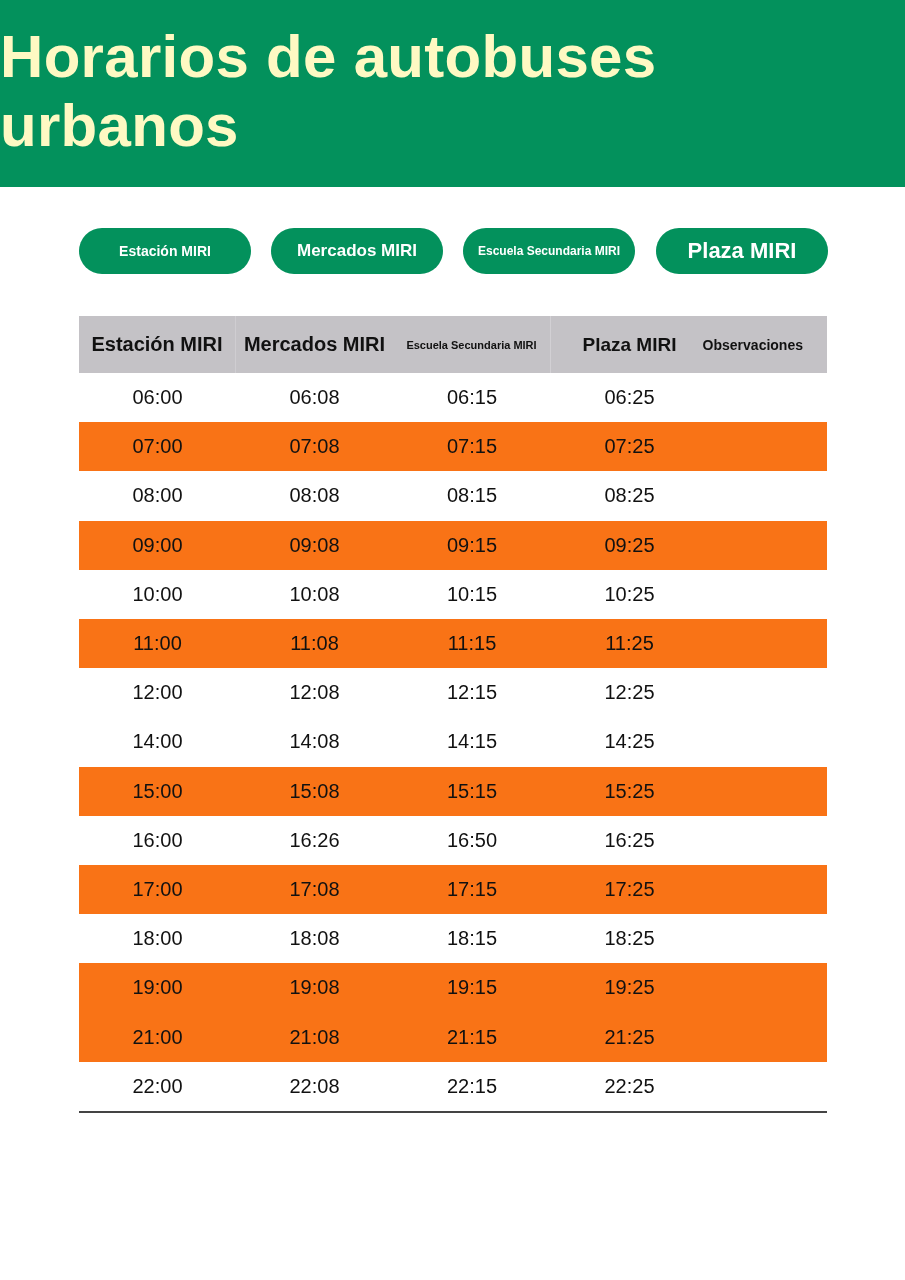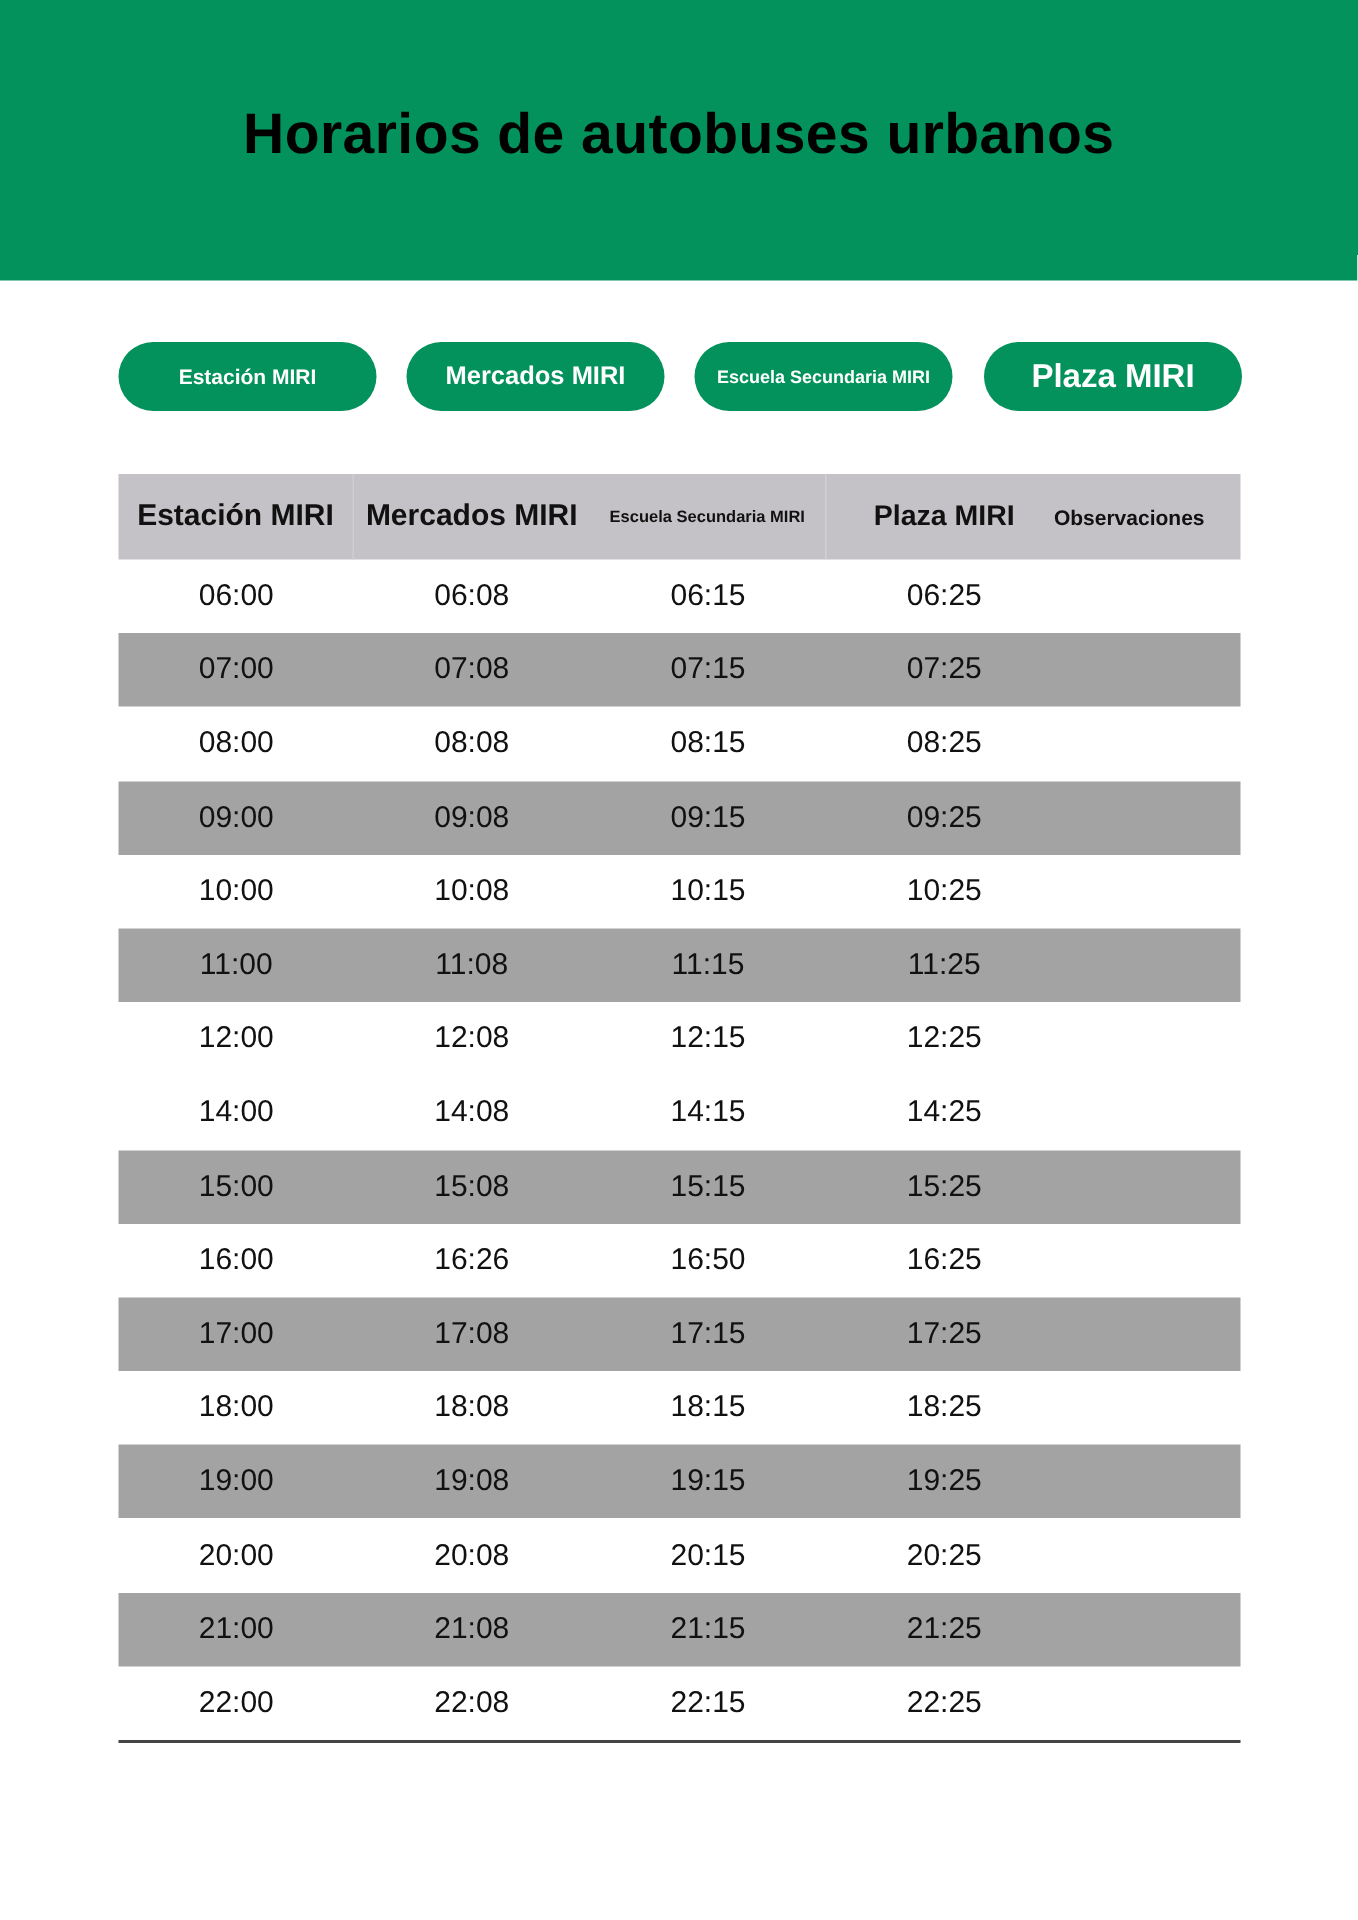--- a/index.html
+++ b/index.html
@@ -5,21 +5,21 @@
     * { box-sizing: border-box; margin: 0; padding: 0; }
     html, body { width: 905px; height: 1280px; background: #ffffff; overflow: hidden; }
     body { font-family: "Liberation Sans", "DejaVu Sans", sans-serif; color: #111; position: relative; }
 
     .banner {
       position: absolute; left: 0; top: 0; width: 905px; height: 187px;
       background: #03915C;
       display: flex; align-items: center; justify-content: center;
     }
     .banner h1 {
-      color: #000000; font-size: 38px; font-weight: 700; letter-spacing: 0.3px;
+      color: #fef9c3; font-size: 60px; font-weight: 700; letter-spacing: 0.3px;
       margin-top: -6px;
     }
 
     .stops {
       position: absolute; top: 228px; left: 79px; width: 748px; height: 46px;
     }
     .pill {
       position: absolute; top: 0; height: 46px; width: 172px;
       background: #03915C; color: #fff; border-radius: 23px;
       display: flex; align-items: center; justify-content: center;
@@ -45,21 +45,21 @@
     .c2 { width: 158px; }
     .c3 { width: 157px; }
     .c4 { width: 119px; }
     .th.c0 { font-size: 20px; border-right: 1px solid #cfcdd1; }
     .th.c1 { font-size: 20px; }
     .th.c2 { font-size: 11px; border-right: 1px solid #d2d0d4; }
     .th.c3 { font-size: 19px; }
     .th.c4 { font-size: 14px; justify-content: flex-end; padding-right: 24px; }
 
     .row { height: 49.2px; display: flex; align-items: center; }
-    .row.alt { background: #a3a3a3; }
+    .row.alt { background: #f97316; }
     .td {
       display: flex; align-items: center; justify-content: center;
       font-size: 20px; color: #111; height: 49px;
     }
     .rule { height: 2px; background: #444; margin-top: 0; }
   </style>
 </head>
 <body>
 
 <div class="banner">
@@ -166,27 +166,20 @@
         <div class="td c3">18:25</div>
         <div class="td c4"></div>
       </div>
       <div class="row alt">
         <div class="td c0">19:00</div>
         <div class="td c1">19:08</div>
         <div class="td c2">19:15</div>
         <div class="td c3">19:25</div>
         <div class="td c4"></div>
       </div>
-      <div class="row">
-        <div class="td c0">20:00</div>
-        <div class="td c1">20:08</div>
-        <div class="td c2">20:15</div>
-        <div class="td c3">20:25</div>
-        <div class="td c4"></div>
-      </div>
       <div class="row alt">
         <div class="td c0">21:00</div>
         <div class="td c1">21:08</div>
         <div class="td c2">21:15</div>
         <div class="td c3">21:25</div>
         <div class="td c4"></div>
       </div>
       <div class="row">
         <div class="td c0">22:00</div>
         <div class="td c1">22:08</div>

